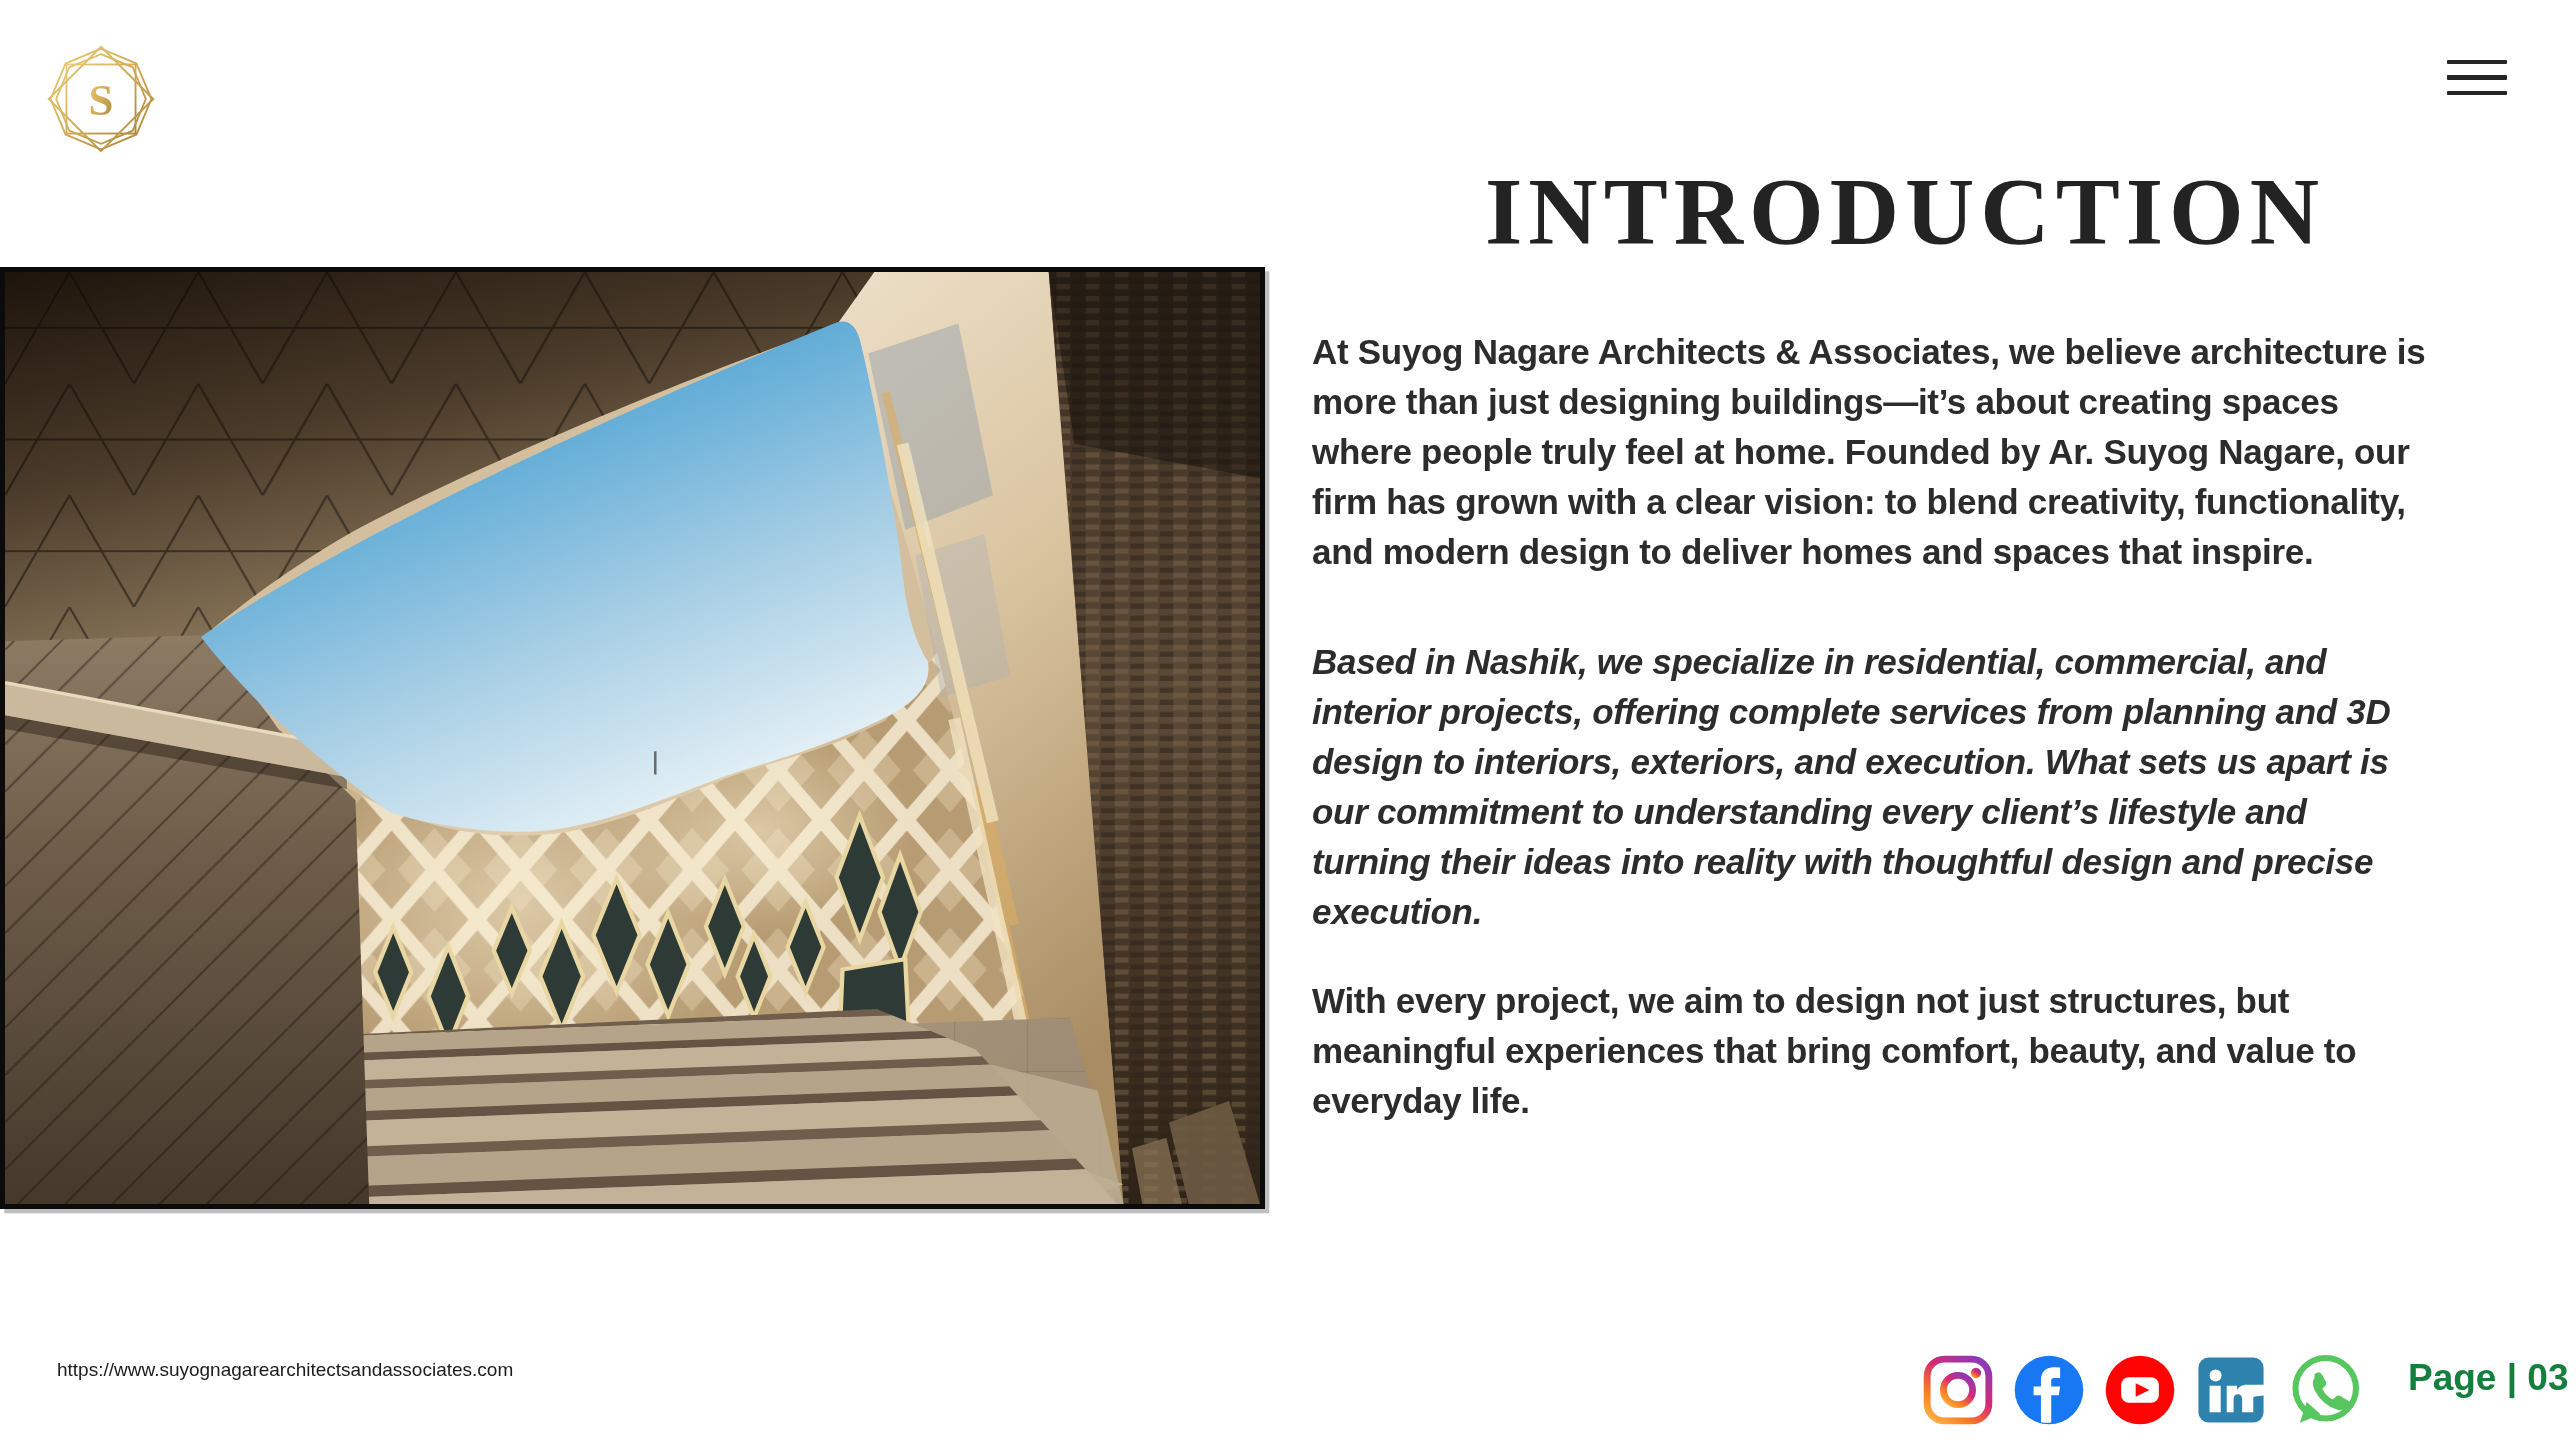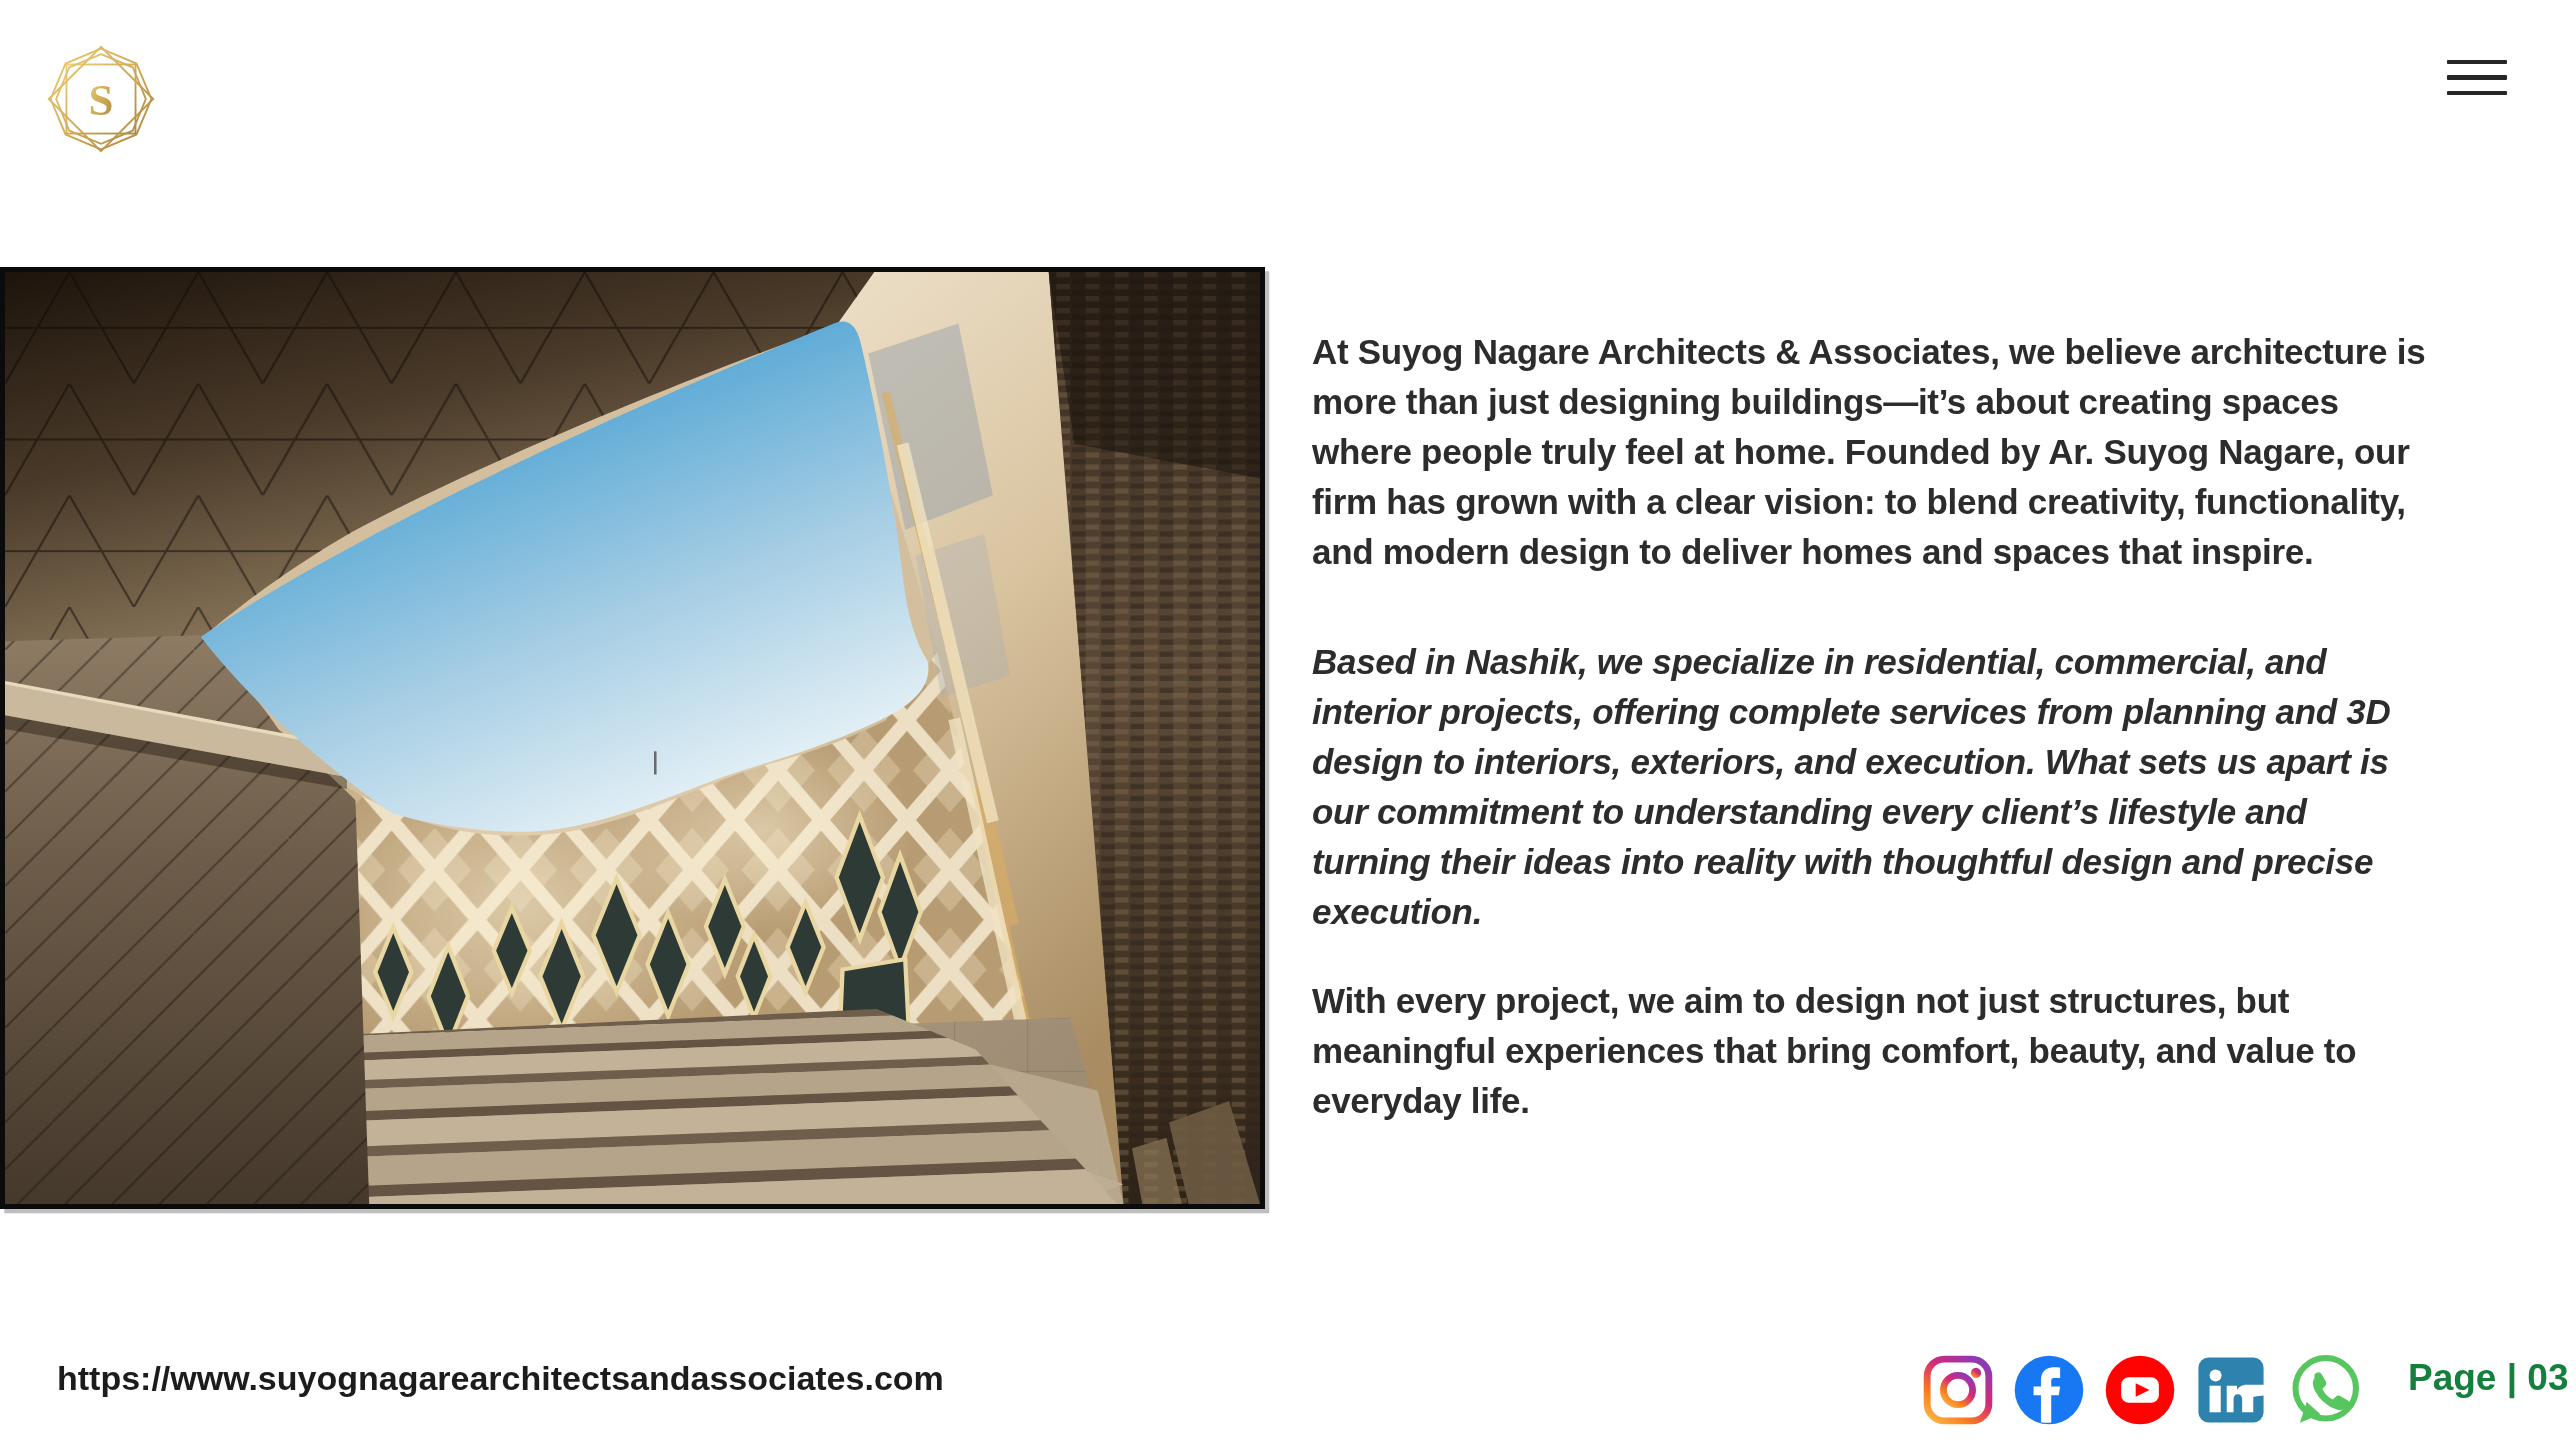--- a/index.html
+++ b/index.html
@@ -28,21 +28,21 @@
   .para{
     position:absolute;left:17px;width:1262px;margin:8px;
     font-size:35px;line-height:50px;font-weight:700;color:#2c2c2c;
     white-space:pre-line;letter-spacing:-0.3px;
   }
   .para-1{top:319px;}
   .para-2{top:629px;font-style:italic;}
   .para-3{top:968px;}
   
   .site-url{
-    position:absolute;left:57px;top:1359px;font-size:34px;font-weight:700;color:#1c1c1c;
+    position:absolute;left:57px;top:1359px;font-size:19px;font-weight:400;color:#1c1c1c;
     text-decoration:none;letter-spacing:0;
   }
   .social{position:absolute;left:1922px;top:1350px;display:flex;align-items:center;gap:19px;height:79px;}
   .social svg{display:block;}
   .page-label{position:absolute;left:2408px;top:1357px;font-size:37px;font-weight:700;color:#15803d;}
 </style>
 </head>
 <body>
 
 <div class="logo">
@@ -211,20 +211,21 @@
              Q 1083 492 1018 522
              C 952 553 903 566 856 581
              C 800 599 701 646 621 651
              C 560 655 482 641 448 629
              Q 308 528 228 425 Z" fill="url(#skyG)"></path>
     <path d="M757 585 L757 558" stroke="#6a6a6a" stroke-width="3" fill="none"></path>
   </svg>
 </figure>
 
 <section class="content">
+  <h1 class="page-title">INTRODUCTION</h1>
   <p class="para para-1">At Suyog Nagare Architects &amp; Associates, we believe architecture is
 more than just designing buildings—it’s about creating spaces
 where people truly feel at home. Founded by Ar. Suyog Nagare, our
 firm has grown with a clear vision: to blend creativity, functionality,
 and modern design to deliver homes and spaces that inspire.</p>
   <p class="para para-2">Based in Nashik, we specialize in residential, commercial, and
 interior projects, offering complete services from planning and 3D
 design to interiors, exteriors, and execution. What sets us apart is
 our commitment to understanding every client’s lifestyle and
 turning their ideas into reality with thoughtful design and precise

